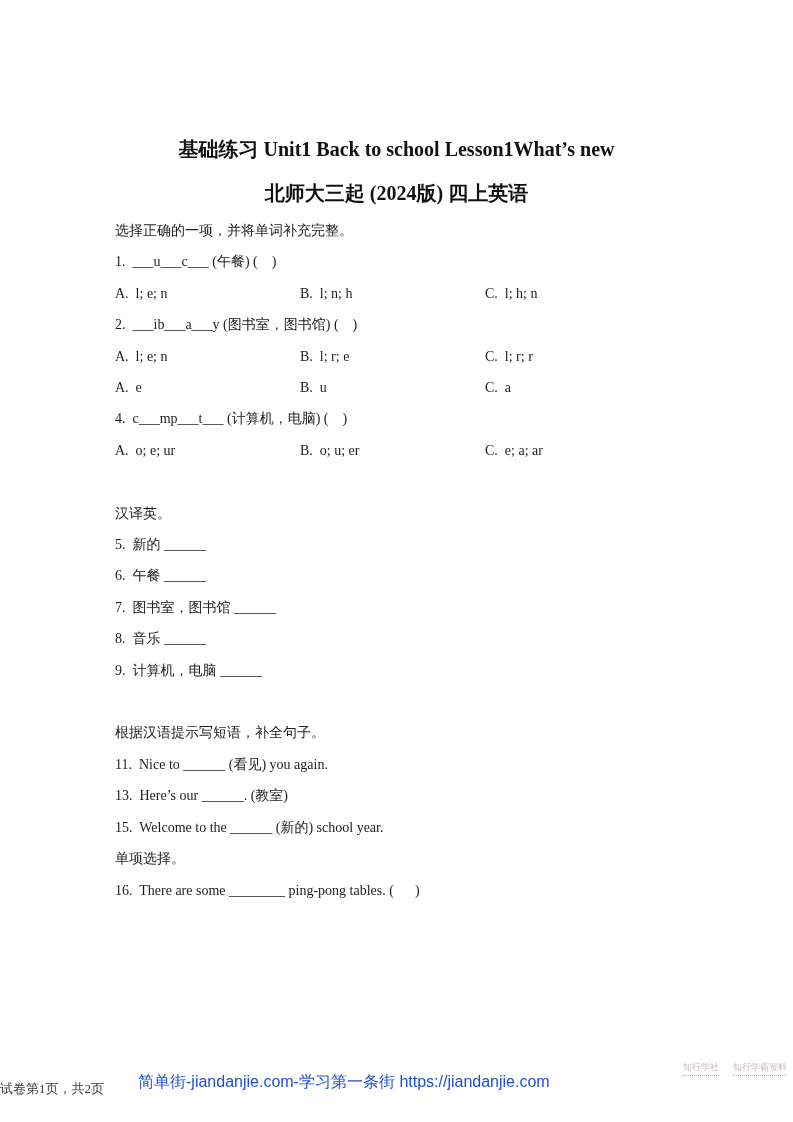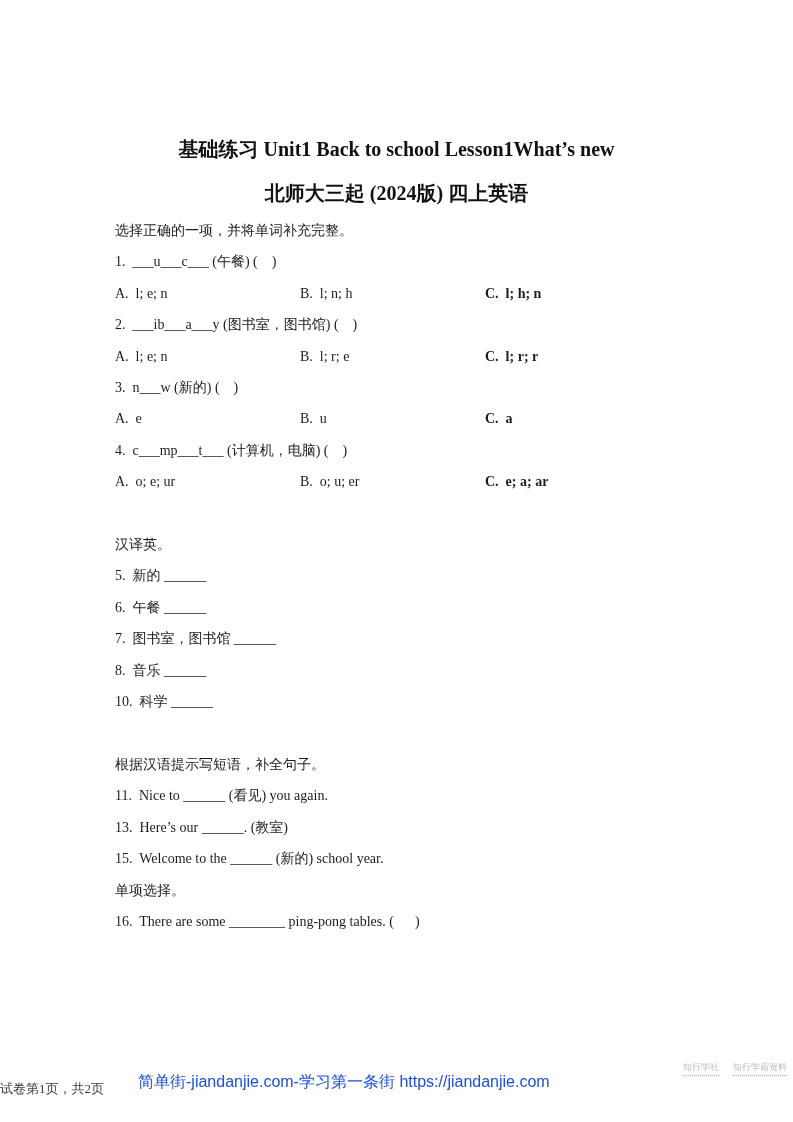--- a/index.html
+++ b/index.html
@@ -27,21 +27,21 @@
   }
   .line {
     line-height: 31.4px;
     min-height: 31.4px;
     white-space: pre-wrap;
   }
   .opts { display: flex; }
   .opt { white-space: pre-wrap; line-height: 31.4px; }
   .opt-a { width: 185px; }
   .opt-b { width: 185px; }
-  .opt-c { flex: 1; font-weight: bold; }
+  .opt-c { flex: 1; }
   .spacer { height: 31.4px; }
   .watermark {
     position: absolute;
     left: 138px;
     top: 1063px;
     font-family: "Liberation Sans", "DejaVu Sans", sans-serif;
     font-size: 16px;
     color: #1d4ed8;
     white-space: nowrap;
   }
@@ -90,42 +90,41 @@
       <span class="opt opt-c">C.  l; h; n</span>
     </div>
 
     <div class="line">2.  ___ib___a___y (图书室，图书馆) (    )</div>
     <div class="opts">
       <span class="opt opt-a">A.  l; e; n</span>
       <span class="opt opt-b">B.  l; r; e</span>
       <span class="opt opt-c">C.  l; r; r</span>
     </div>
 
-    <div class="line">3.  n___w (新的) (    )</div>
     <div class="opts">
       <span class="opt opt-a">A.  e</span>
       <span class="opt opt-b">B.  u</span>
       <span class="opt opt-c">C.  a</span>
     </div>
 
     <div class="line">4.  c___mp___t___ (计算机，电脑) (    )</div>
     <div class="opts">
       <span class="opt opt-a">A.  o; e; ur</span>
       <span class="opt opt-b">B.  o; u; er</span>
       <span class="opt opt-c">C.  e; a; ar</span>
     </div>
 
     <div class="spacer"></div>
 
     <div class="line">汉译英。</div>
     <div class="line">5.  新的 ______</div>
     <div class="line">6.  午餐 ______</div>
     <div class="line">7.  图书室，图书馆 ______</div>
     <div class="line">8.  音乐 ______</div>
-    <div class="line">10.  科学 ______</div>
+    <div class="line">9.  计算机，电脑 ______</div>
 
     <div class="spacer"></div>
 
     <div class="line">根据汉语提示写短语，补全句子。</div>
     <div class="line">11.  Nice to ______ (看见) you again.</div>
     <div class="line">13.  Here’s our ______. (教室)</div>
     <div class="line">15.  Welcome to the ______ (新的) school year.</div>
 
     <div class="line">单项选择。</div>
     <div class="line">16.  There are some ________ ping-pong tables. (      )</div>

